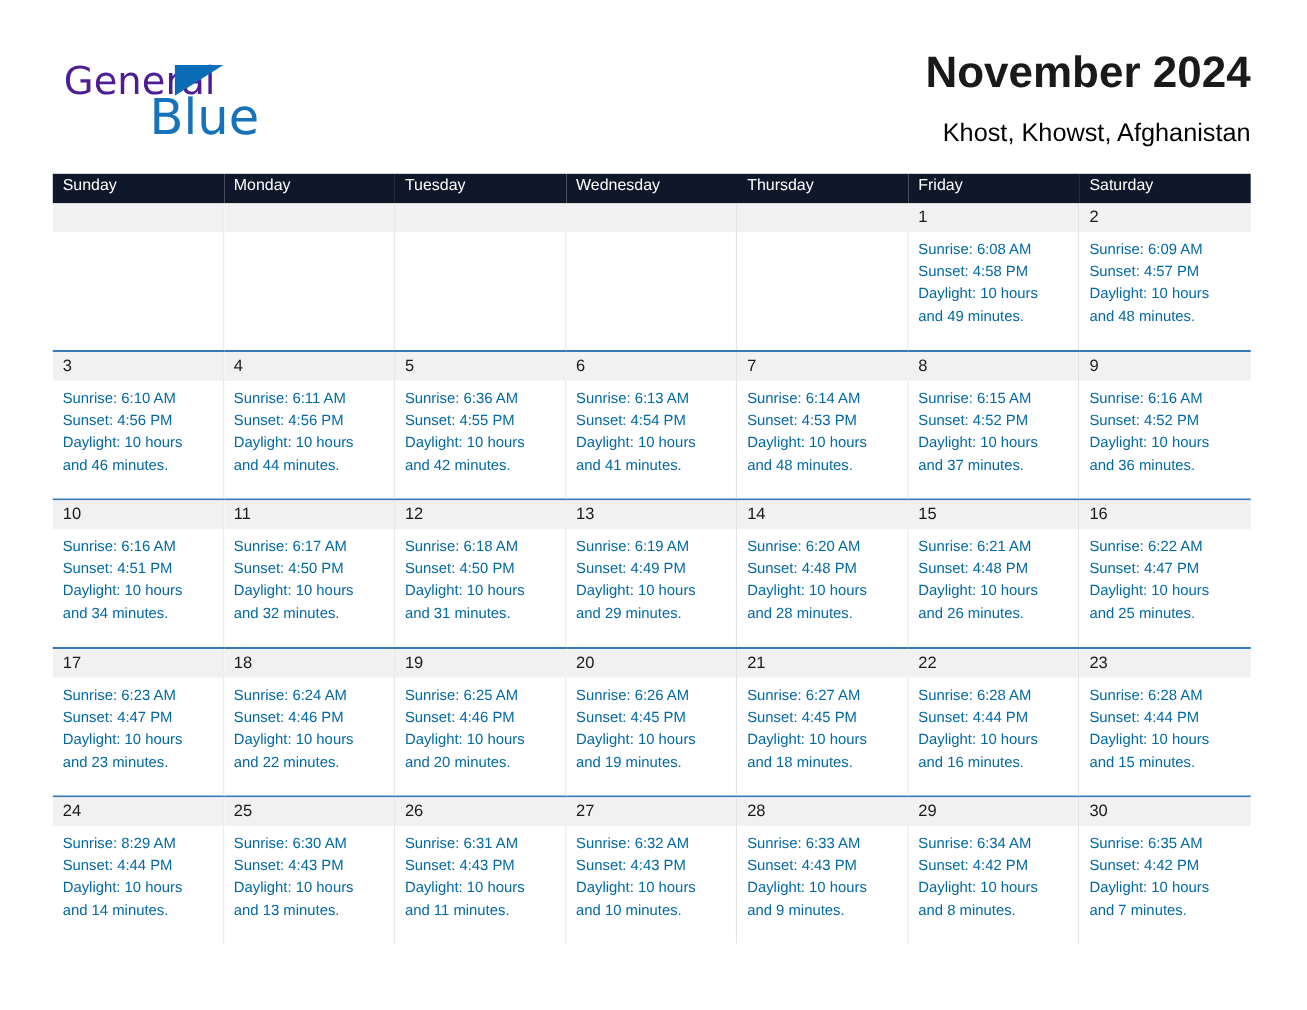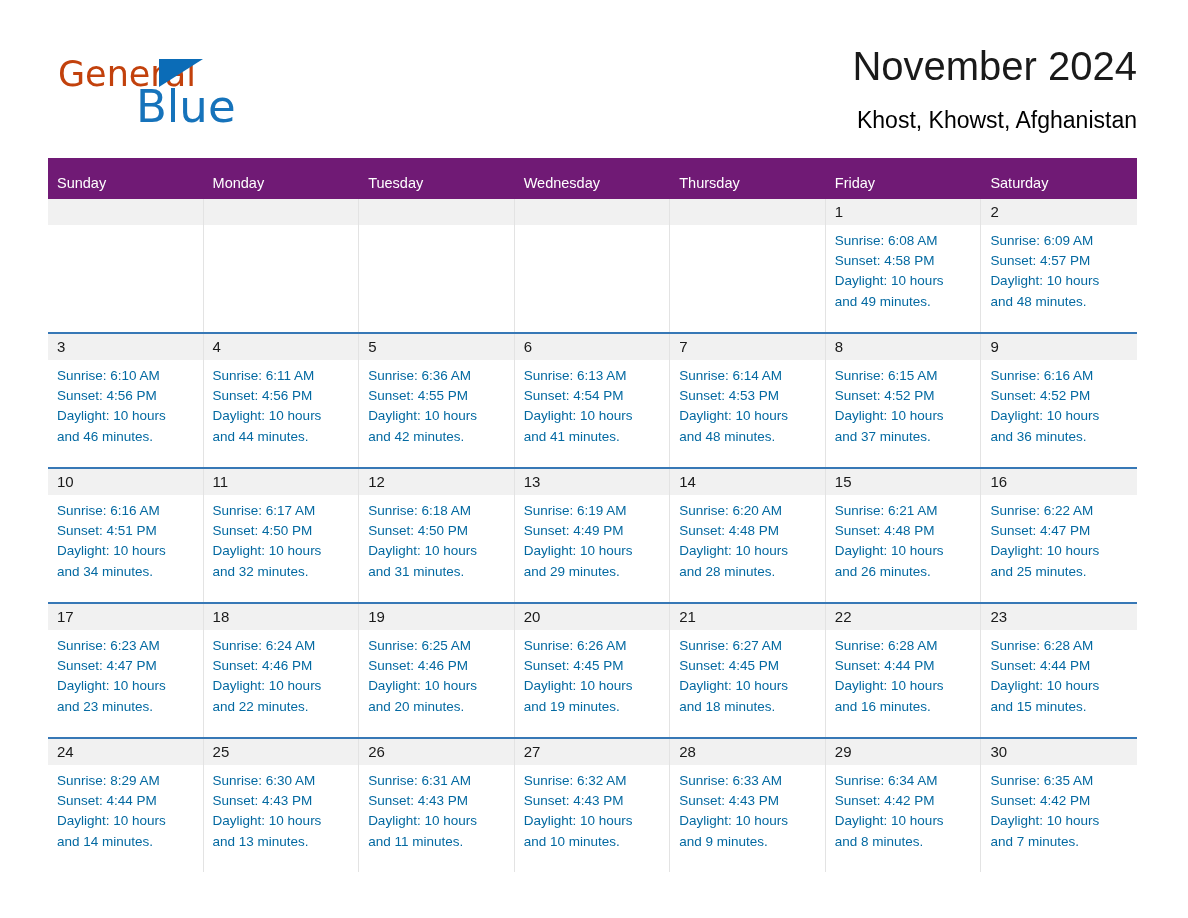--- a/index.html
+++ b/index.html
@@ -36,21 +36,21 @@
     width: 230px;
     height: 80px;
   }
   .logo-general {
     position: absolute;
     left: 0;
     top: 0;
     font-size: 35px;
     line-height: 40px;
     letter-spacing: 0px;
-    color: #c2410c;
+    color: #4c1d95;
     font-family: "DejaVu Sans", sans-serif;
     font-weight: 400;
   }
   .logo-triangle {
     position: absolute;
     left: 101px;
     top: 5px;
     width: 0;
     height: 0;
     border-left: 44px solid #0b6cb7;
@@ -70,21 +70,21 @@
   .title-block {
     position: absolute;
     right: 0;
     top: 0;
     text-align: right;
   }
   .page-title {
     font-size: 40px;
     line-height: 52px;
     color: #1a1a1a;
-    font-weight: 400;
+    font-weight: 700;
     white-space: nowrap;
   }
   .page-subtitle {
     font-size: 23px;
     line-height: 34px;
     margin-top: 11px;
     color: #000000;
     font-weight: 400;
     white-space: nowrap;
   }
@@ -95,26 +95,26 @@
     left: 48px;
     top: 158px;
     width: 1089px;
   }
   .cal-table {
     width: 100%;
     border-collapse: collapse;
     table-layout: fixed;
   }
   .cal-table th {
-    background: #701a75;
+    background: #0f172a;
     color: #ffffff;
     font-size: 14.5px;
     font-weight: 400;
     text-align: left;
-    padding: 16px 0 7px 9px;
+    padding: 2px 0 7px 9px;
     height: 18px;
     vertical-align: middle;
     border: none;
   }
   .cal-table td {
     vertical-align: top;
     padding: 0;
     border: none;
     width: 14.2857%;
   }

